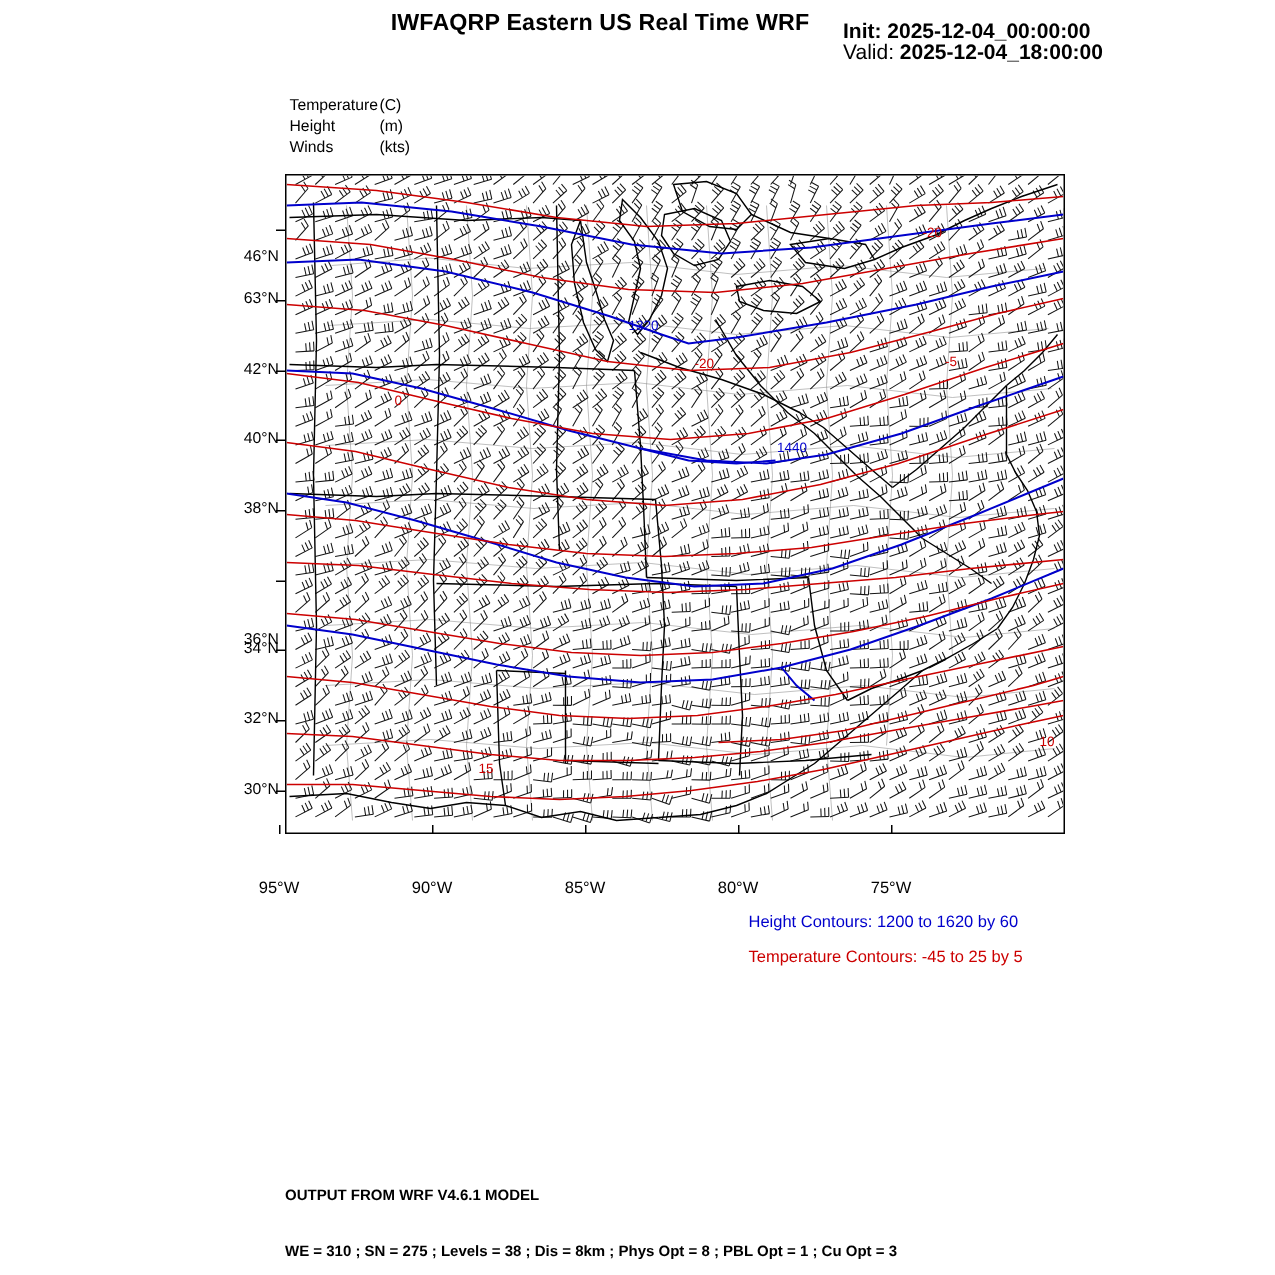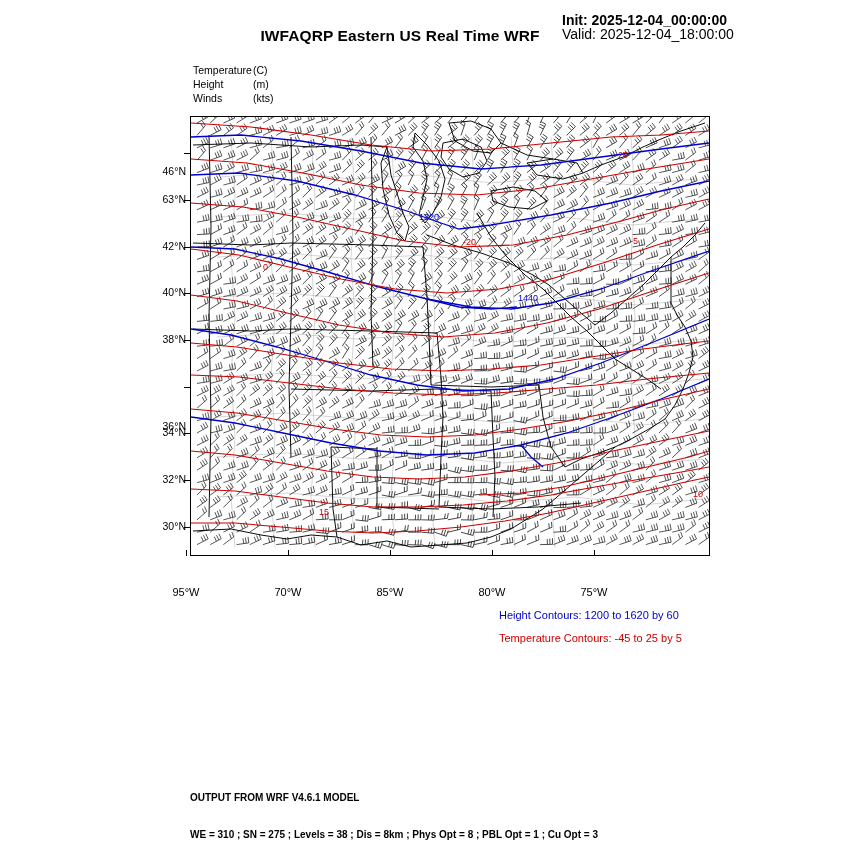--- a/index.html
+++ b/index.html
@@ -24,32 +24,31 @@
   
   #title {
     position: absolute;
     left: 190px;
     top: 7px;
     width: 420px;
     text-align: center;
     font-size: 15.5px;
     font-weight: bold;
     letter-spacing: 0.1px;
-    margin-top: 20px;
   }
   #init-line, #valid-line {
     position: absolute;
     left: 562px;
     font-size: 14px;
     font-weight: bold;
     white-space: nowrap;
   }
   #init-line { top: 12px; }
   #valid-line { top: 26px; font-weight: normal; }
-  .valid-bold { font-weight: normal; }
+  .valid-bold { font-weight: bold; }
 
   
   .units {
     position: absolute;
     font-size: 10.5px;
     white-space: nowrap;
   }
   .units .u-name { display: inline-block; width: 60px; }
   #units-temp   { left: 193px; top: 64px; }
   #units-height { left: 193px; top: 78px; }
@@ -1650,21 +1649,21 @@
       <div style="position: absolute; left: 184px; top: 433px; width: 6px; height: 1px; background: rgb(0, 0, 0);"></div>
       <div class="lat-label" style="top: 473px; left: 138px;">32°N</div>
       <div style="position: absolute; left: 184px; top: 480px; width: 6px; height: 1px; background: rgb(0, 0, 0);"></div>
       <div class="lat-label" style="top: 520px; left: 138px;">30°N</div>
       <div style="position: absolute; left: 184px; top: 527px; width: 6px; height: 1px; background: rgb(0, 0, 0);"></div>
     </div>
 
   <div id="lon-labels">
       <div class="lon-label" style="left: 163px; top: 586px;">95°W</div>
       <div style="position: absolute; left: 186px; top: 550px; width: 1px; height: 6px; background: rgb(0, 0, 0);"></div>
-      <div class="lon-label" style="left: 265px; top: 586px;">70°W</div>
+      <div class="lon-label" style="left: 265px; top: 586px;">90°W</div>
       <div style="position: absolute; left: 288px; top: 550px; width: 1px; height: 6px; background: rgb(0, 0, 0);"></div>
       <div class="lon-label" style="left: 367px; top: 586px;">85°W</div>
       <div style="position: absolute; left: 390px; top: 550px; width: 1px; height: 6px; background: rgb(0, 0, 0);"></div>
       <div class="lon-label" style="left: 469px; top: 586px;">80°W</div>
       <div style="position: absolute; left: 492px; top: 550px; width: 1px; height: 6px; background: rgb(0, 0, 0);"></div>
       <div class="lon-label" style="left: 571px; top: 586px;">75°W</div>
       <div style="position: absolute; left: 594px; top: 550px; width: 1px; height: 6px; background: rgb(0, 0, 0);"></div>
     </div>
 
   <div id="height-caption">Height Contours: 1200 to 1620 by 60</div>

